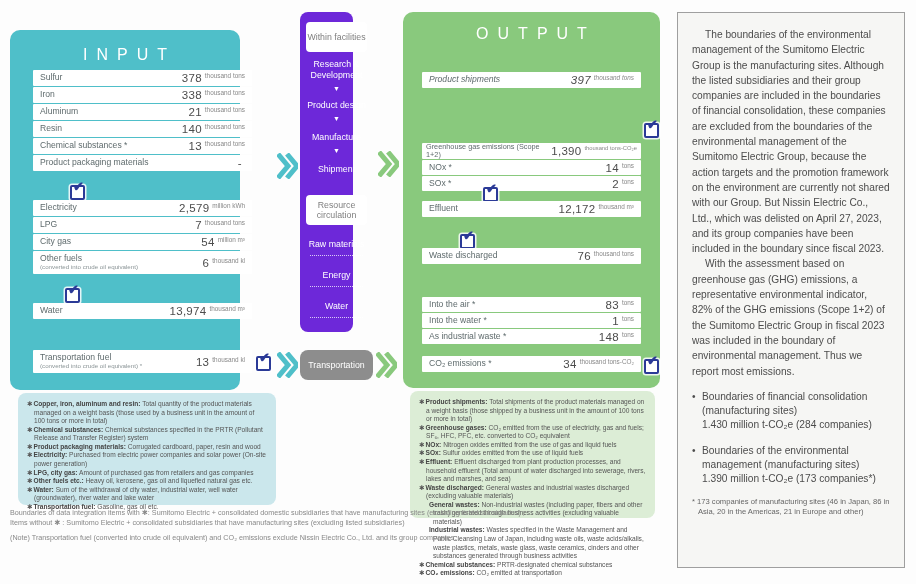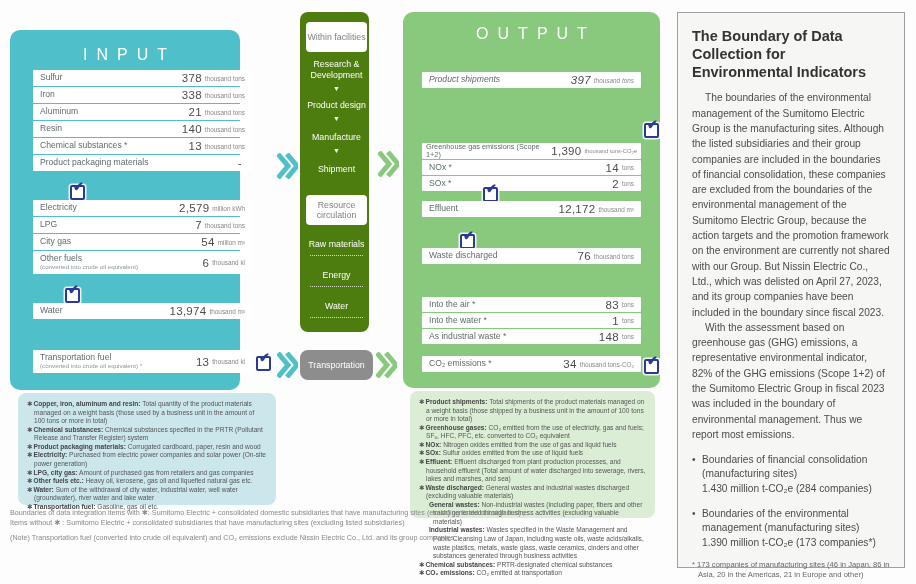--- a/index.html
+++ b/index.html
@@ -15,35 +15,35 @@
 
   
   .rows{position:absolute;display:flex;flex-direction:column;gap:1px;}
   .rows-in{left:23px;width:219px;}
   .rows-out{left:19px;width:219px;}
   .row{display:flex;justify-content:space-between;align-items:center;background:#fff;
        height:16px;padding:0 7px;border-radius:1px;}
   .row.tall{height:23px;}
   .rl{font-size:8.6px;color:#5f6b6d;line-height:1.1;}
   .rl .sub{display:block;font-size:6.2px;color:#8a9496;}
-  .rv{white-space:nowrap;display:flex;align-items:center;}
+  .rv{white-space:nowrap;display:flex;align-items:flex-start;}
   .num{font-size:11.5px;color:#4c4c4c;font-weight:400;letter-spacing:.3px;}
   .unit{font-size:6.4px;color:#888;margin-left:3px;}
   .row.ghg{padding:0 4px;margin-top:23px;}
   .row.ghg .rl{font-size:7.3px;}
   .row.ghg .unit{font-size:5.8px;}
 
   
   .cbx{position:absolute;width:11px;height:11px;background:#fff;border:2px solid #2B3A97;
        border-radius:2px;box-shadow:0 0 0 1.5px rgba(255,255,255,.85);}
   .cbx i{position:absolute;left:1px;top:-7px;font-style:normal;font-weight:bold;
          font-size:13px;color:#2B3A97;line-height:1;}
 
   
-  .mid{position:absolute;left:300px;top:12px;width:69px;height:320px;background:#4d7c0f;border-radius:8px;}
+  .mid{position:absolute;left:300px;top:12px;width:53px;height:320px;background:#6d28d9;border-radius:8px;}
   .mid-white{position:absolute;left:6px;width:61px;background:#fff;border-radius:4px;
              display:flex;align-items:center;justify-content:center;text-align:center;
              font-size:8.8px;color:#7f7f7f;line-height:1.15;}
   .mid-step{position:absolute;left:0;width:73px;text-align:center;color:#fff;
             font-size:8.8px;line-height:1.2;}
   .mid-arrow{position:absolute;left:0;width:73px;text-align:center;color:#fff;font-size:7px;}
   .mid-div{position:absolute;left:10px;width:53px;border-top:1px dotted rgba(255,255,255,.75);}
   .mid-pill{position:absolute;left:300px;top:350px;width:73px;height:30px;background:#8D8D8D;
             border-radius:8px;display:flex;align-items:center;justify-content:center;
             color:#fff;font-size:8.8px;}
@@ -363,21 +363,20 @@
     <div class="note"><span class="nb">✱</span><b>SOx:</b> <span>Sulfur oxides emitted from the use of liquid fuels</span></div>
     <div class="note"><span class="nb">✱</span><b>Effluent:</b> <span>Effluent discharged from plant production processes, and household effluent (Total amount of water discharged into sewerage, rivers, lakes and marshes, and sea)</span></div>
     <div class="note"><span class="nb">✱</span><b>Waste discharged:</b> <span>General wastes and industrial wastes discharged (excluding valuable materials)</span></div>
     <div class="note sub"><b>General wastes:</b> <span>Non-industrial wastes (including paper, fibers and other trash) generated through business activities (excluding valuable materials)</span></div>
     <div class="note sub"><b>Industrial wastes:</b> <span>Wastes specified in the Waste Management and Public Cleansing Law of Japan, including waste oils, waste acids/alkalis, waste plastics, metals, waste glass, waste ceramics, cinders and other substances generated through business activities</span></div>
     <div class="note"><span class="nb">✱</span><b>Chemical substances:</b> <span>PRTR-designated chemical substances</span></div>
     <div class="note"><span class="nb">✱</span><b>CO₂ emissions:</b> <span>CO₂ emitted at transportation</span></div>
   </div>
 
   <div class="boundary">
-    <div class="b-title">The Boundary of Data Collection for Environmental Indicators</div>
     <p class="b-para">The boundaries of the environmental management of the Sumitomo Electric Group is the manufacturing sites. Although the listed subsidiaries and their group companies are included in the boundaries of financial consolidation, these companies are excluded from the boundaries of the environmental management of the Sumitomo Electric Group, because the action targets and the promotion framework on the environment are currently not shared with our Group. But Nissin Electric Co., Ltd., which was delisted on April 27, 2023, and its group companies have been included in the boundary since fiscal 2023.</p>
     <p class="b-para">With the assessment based on greenhouse gas (GHG) emissions, a representative environmental indicator, 82% of the GHG emissions (Scope 1+2) of the Sumitomo Electric Group in fiscal 2023 was included in the boundary of environmental management. Thus we report most emissions.</p>
     <div class="b-item">
       <span class="b-dot">•</span>
       <div class="b-txt">
         <div>Boundaries of financial consolidation (manufacturing sites)</div>
         <div>1.430 million t-CO₂e (284 companies)</div>
       </div>
     </div>
     <div class="b-item">

